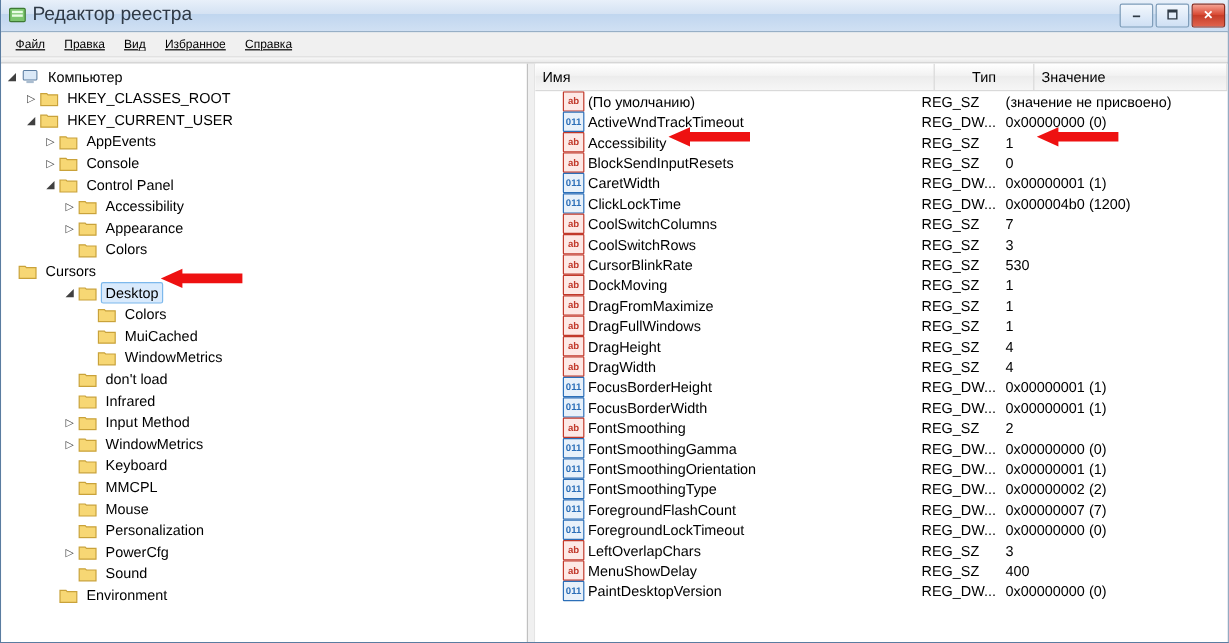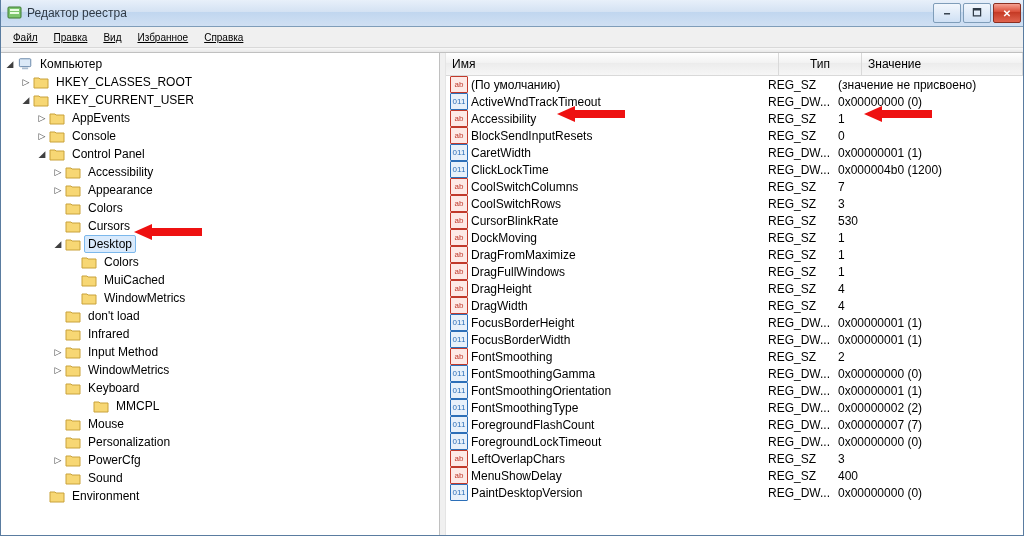--- a/index.html
+++ b/index.html
@@ -23,21 +23,21 @@
   background: linear-gradient(to bottom, #e8f0fa 0%, #d4e2f3 45%, #c0d6ef 46%, #d0e0f3 100%);
   border-bottom: 1px solid #7f9db9;
   display: flex; align-items: center;
   padding: 0 2px 0 6px;
 }
 .titlebar .title-icon {
   width: 16px; height: 16px; margin-right: 4px;
   display: inline-flex; align-items: center; justify-content: center;
 }
 .titlebar .title-text {
-  flex: 1; color: #2f3a46; font-size: 12px;
+  flex: 1; color: #2f3a46; font-size: 16px;
 }
 .win-buttons { display: flex; }
 .win-btn {
   width: 26px; height: 18px; margin-left: 2px;
   border: 1px solid #7f9db9; border-radius: 2px;
   background: linear-gradient(to bottom,#f2f7fd,#cfe0f4);
   display:flex; align-items:center; justify-content:center;
   font-size: 10px; color:#2f3a46;
 }
 .win-btn.close {
@@ -118,22 +118,23 @@
 .row {
   display:flex; align-items:center; height:17px; padding-left:4px;
 }
 .row .cell-name { width:318px; display:flex; align-items:center; }
 .row .cell-type { width:70px; }
 .row .cell-value { flex:1; }
 .val-icon {
   width:16px; height:15px; margin-right:3px;
   display:inline-flex; align-items:center; justify-content:center;
   border:1px solid;
-  font-size:8px; font-weight:normal;
+  font-size:8px; font-weight:bold;
   border-radius:1px;
+  margin-left:19px;
 }
 .val-icon.str { color:#c1392b; border-color:#c1392b; background:#fde9e6; }
 .val-icon.bin { color:#2c6fb8; border-color:#2c6fb8; background:#e8f1fa; }
 .arrow {
   position:absolute; pointer-events:none; z-index:10;
 }
 .arrow svg { display:block; }
 </style>
 </head>
 <body>
@@ -264,21 +265,21 @@
                             <span class="toggle none">▷</span>
                             <span class="node-icon">
                               <svg class="folder-svg" viewBox="0 0 16 13">
                                 <path d="M1 2h5l1 1h8v9H1z" fill="#f7d774" stroke="#c9a23a"></path>
                               </svg>
                             </span>
                             <span class="node-label">Colors</span>
                           </div>
                         </li>
                       <li>
-                          <div class="node" style="padding-left:50px">
+                          <div class="node" style="">
                             <span class="toggle none">▷</span>
                             <span class="node-icon">
                               <svg class="folder-svg" viewBox="0 0 16 13">
                                 <path d="M1 2h5l1 1h8v9H1z" fill="#f7d774" stroke="#c9a23a"></path>
                               </svg>
                             </span>
                             <span class="node-label">Cursors</span>
                           </div>
                         </li>
                       <li>
@@ -376,21 +377,21 @@
                             <span class="toggle none">▷</span>
                             <span class="node-icon">
                               <svg class="folder-svg" viewBox="0 0 16 13">
                                 <path d="M1 2h5l1 1h8v9H1z" fill="#f7d774" stroke="#c9a23a"></path>
                               </svg>
                             </span>
                             <span class="node-label">Keyboard</span>
                           </div>
                         </li>
                       <li>
-                          <div class="node" style="padding-left:78px">
+                          <div class="node" style="padding-left:50px">
                             <span class="toggle none">▷</span>
                             <span class="node-icon">
                               <svg class="folder-svg" viewBox="0 0 16 13">
                                 <path d="M1 2h5l1 1h8v9H1z" fill="#f7d774" stroke="#c9a23a"></path>
                               </svg>
                             </span>
                             <span class="node-label">MMCPL</span>
                           </div>
                         </li>
                       <li>

